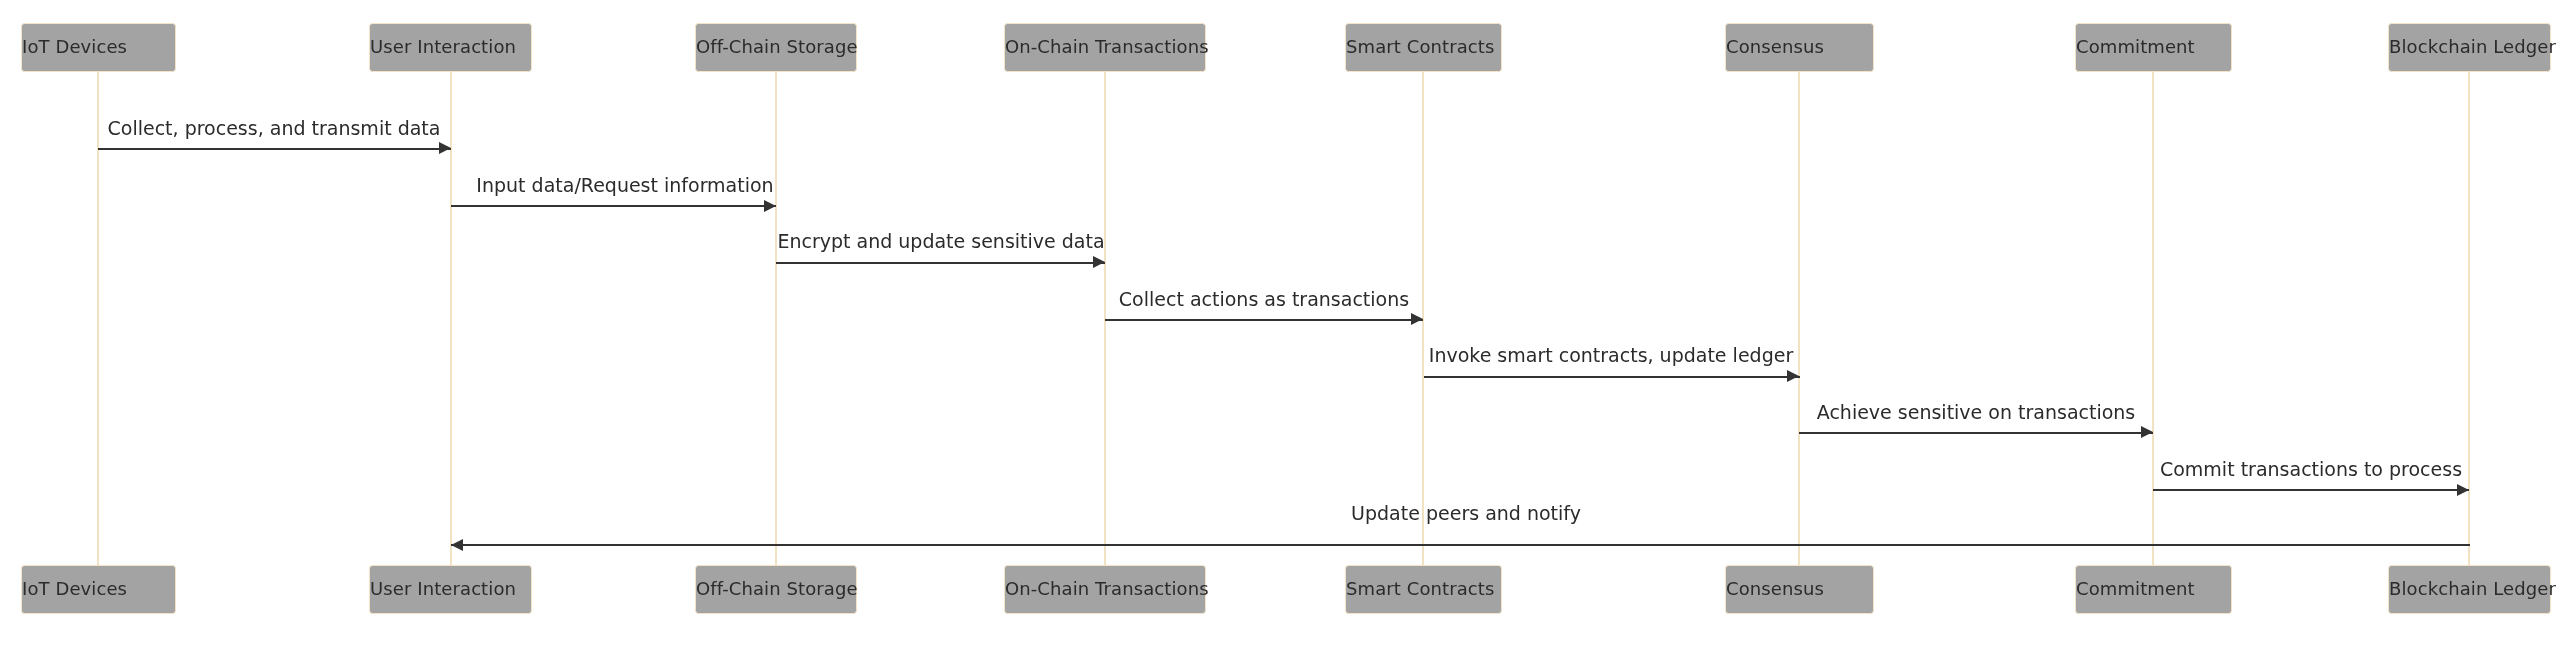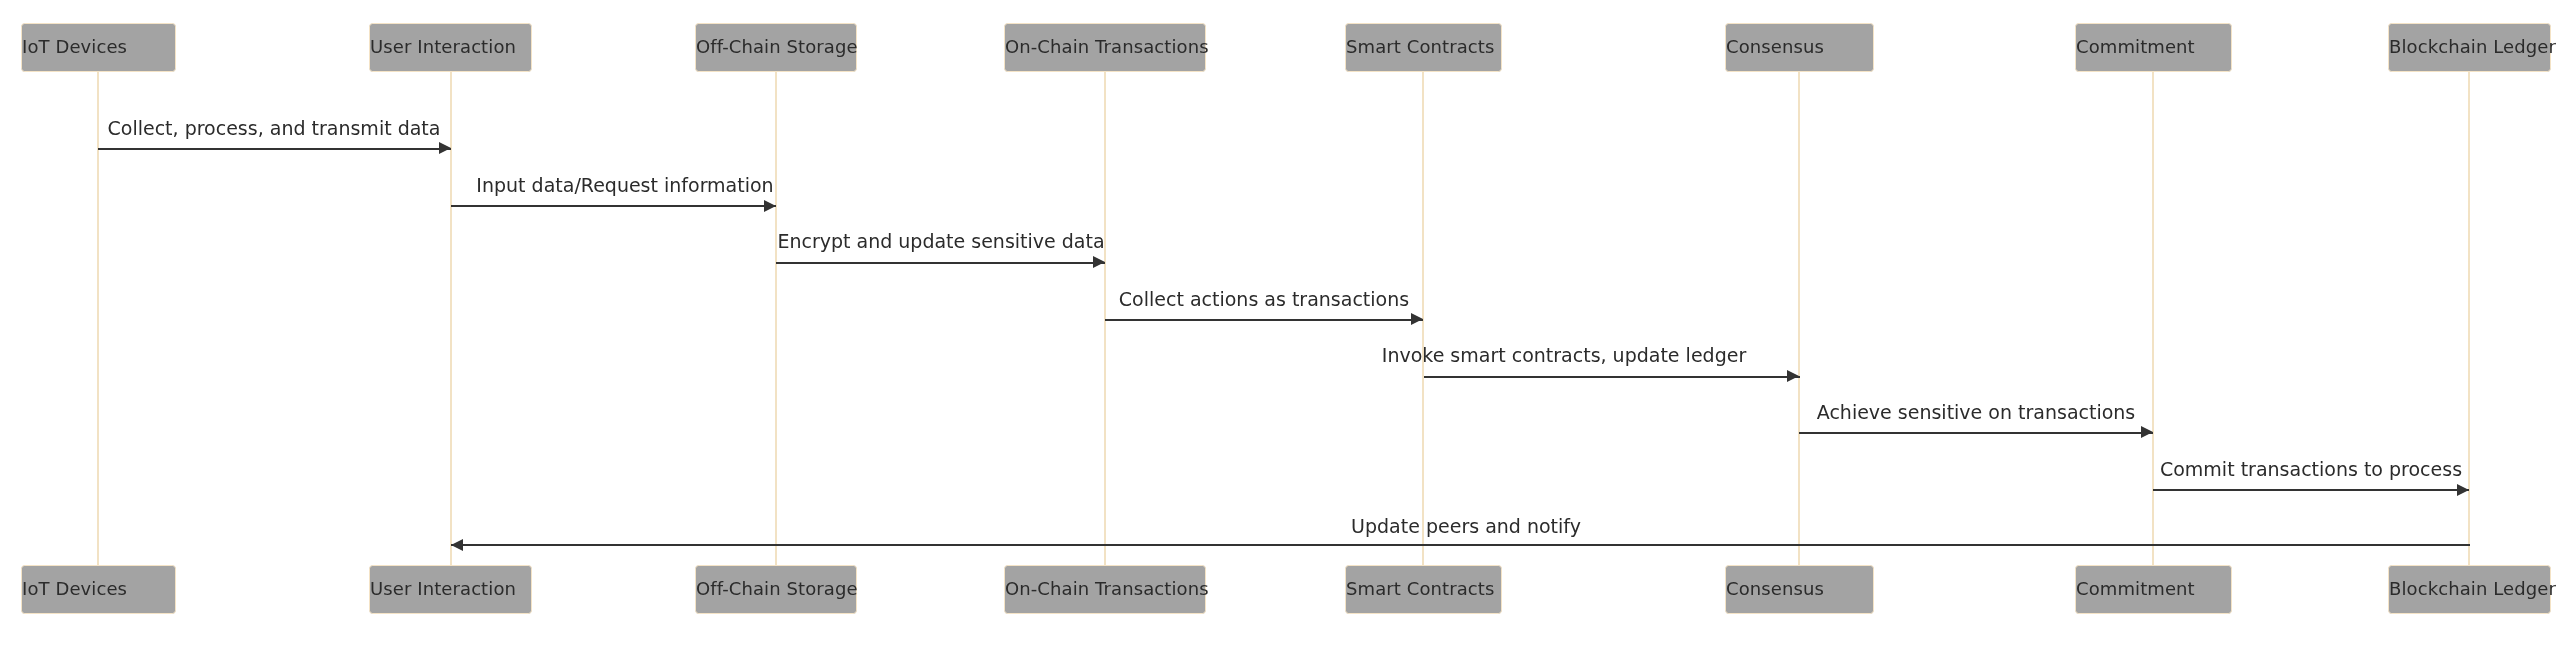--- a/index.html
+++ b/index.html
@@ -147,24 +147,24 @@
     <div class="msg-head right" style="top: 200px; left: 764px;"></div>
     <div class="msg-label" style="top: 174px; left: 613px; margin-left: 12px;">Input data/Request information</div>
     <div class="msg-line" style="left: 776px; width: 329px; top: 262px;"></div>
     <div class="msg-head right" style="top: 256px; left: 1093px;"></div>
     <div class="msg-label" style="top: 230px; left: 941px;">Encrypt and update sensitive data</div>
     <div class="msg-line" style="left: 1105px; width: 318px; top: 319px;"></div>
     <div class="msg-head right" style="top: 313px; left: 1411px;"></div>
     <div class="msg-label" style="top: 288px; left: 1264px;">Collect actions as transactions</div>
     <div class="msg-line" style="left: 1424px; width: 376px; top: 376px;"></div>
     <div class="msg-head right" style="top: 370px; left: 1787px;"></div>
-    <div class="msg-label" style="top: 344px; left: 1564px;">Invoke smart contracts, update ledger</div>
+    <div class="msg-label" style="top: 344px; left: 1611px;">Invoke smart contracts, update ledger</div>
     <div class="msg-line" style="left: 1799px; width: 354px; top: 432px;"></div>
     <div class="msg-head right" style="top: 426px; left: 2141px;"></div>
     <div class="msg-label" style="top: 401px; left: 1976px;">Achieve sensitive on transactions</div>
     <div class="msg-line" style="left: 2153px; width: 316px; top: 489px;"></div>
     <div class="msg-head right" style="top: 484px; left: 2457px;"></div>
     <div class="msg-label" style="top: 458px; left: 2311px;">Commit transactions to process</div>
     <div class="msg-line" style="left: 451px; width: 2019px; top: 544px;"></div>
     <div class="msg-head left" style="top: 539px; left: 451px;"></div>
-    <div class="msg-label" style="top: 515px; left: 1466px; text-align: center;">Update peers and notify</div>
+    <div class="msg-label" style="top: 502px; left: 1466px; text-align: center;">Update peers and notify</div>
   </div>
 
 
 </body></html>

